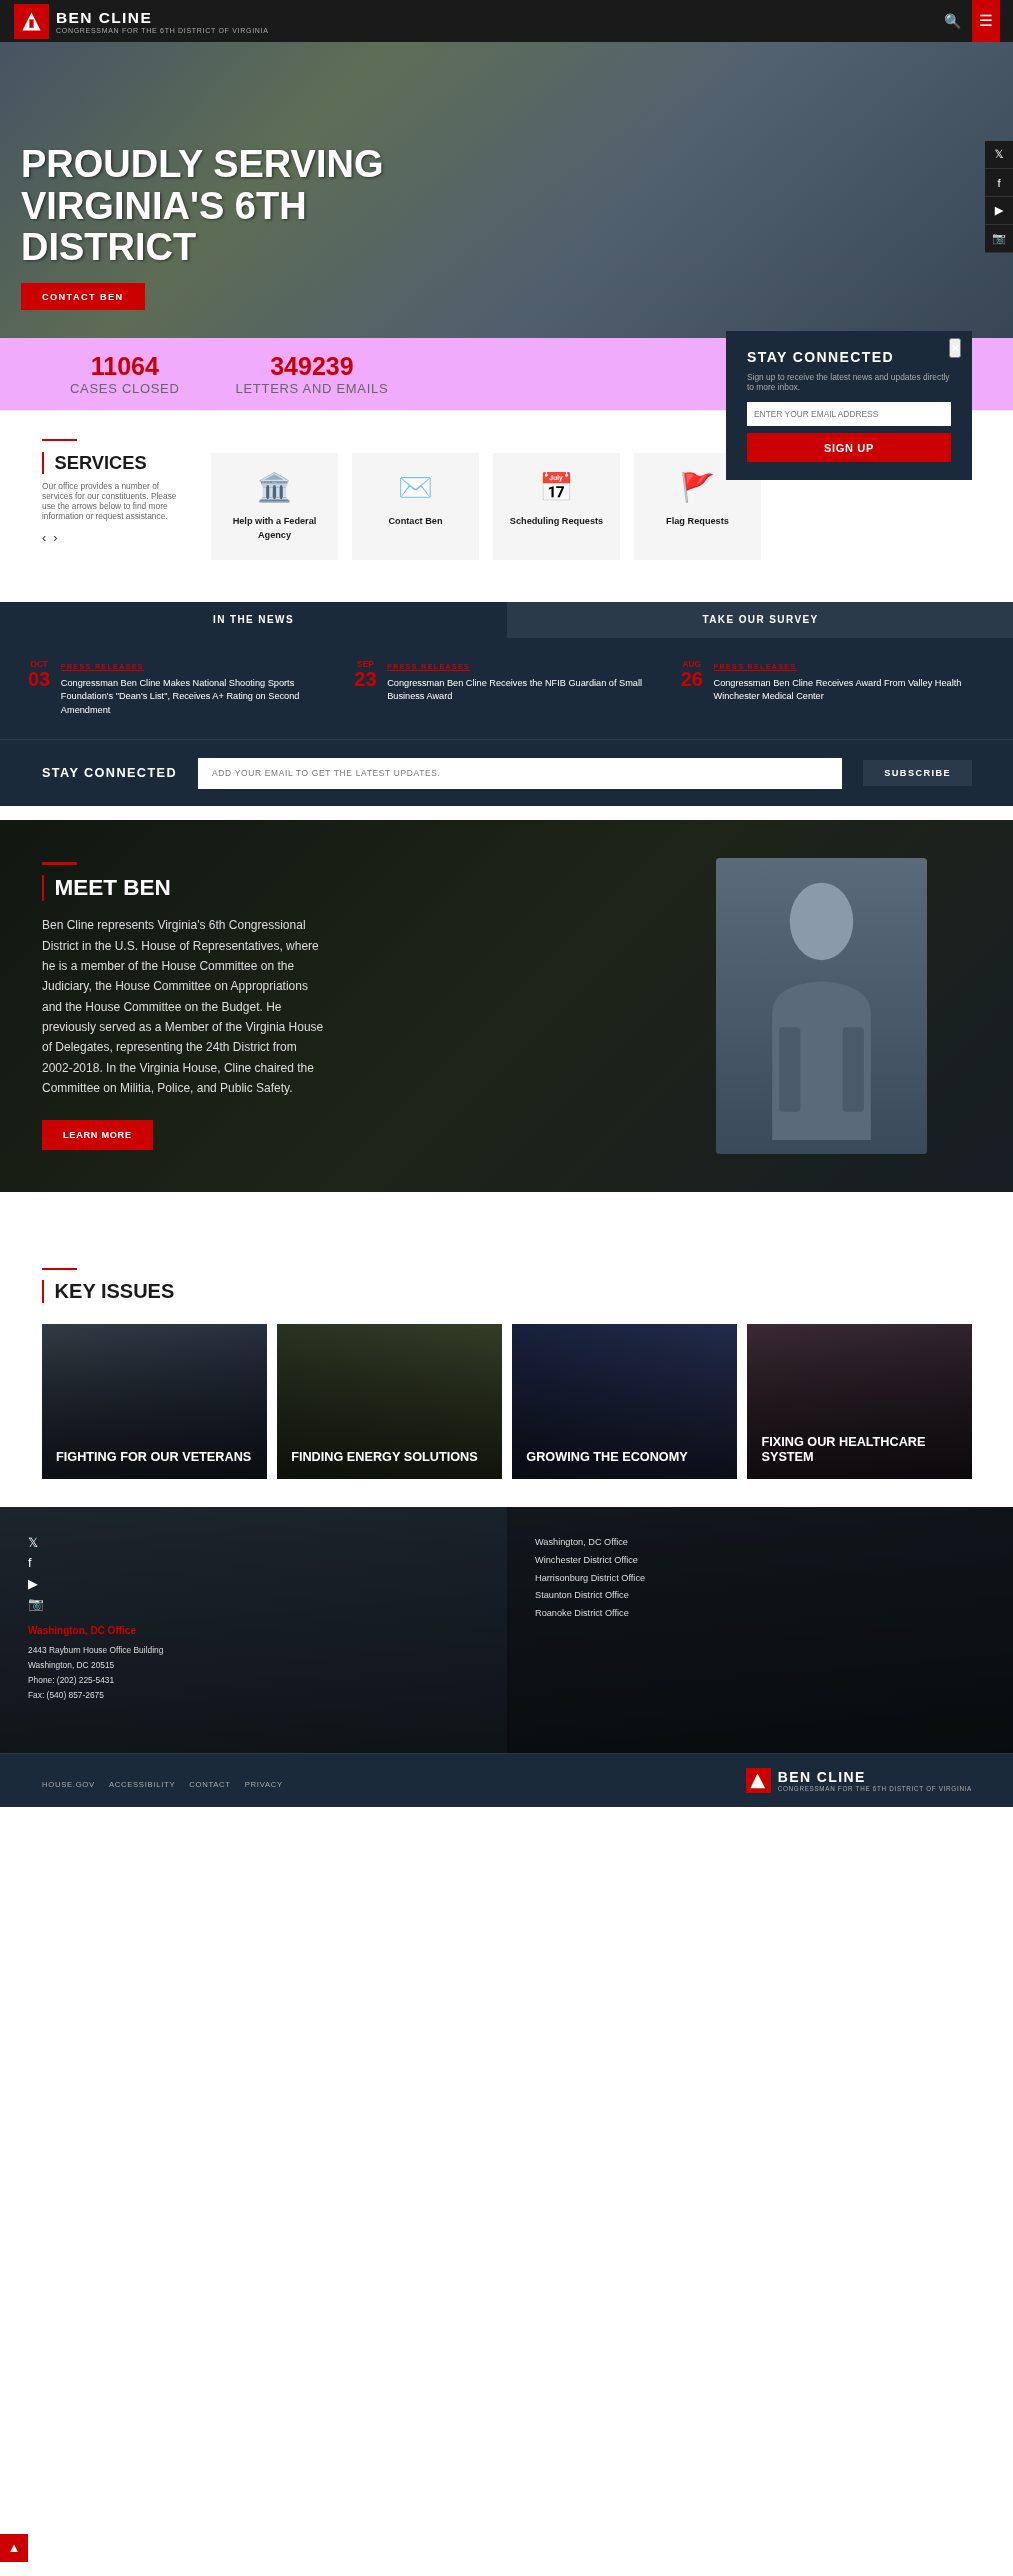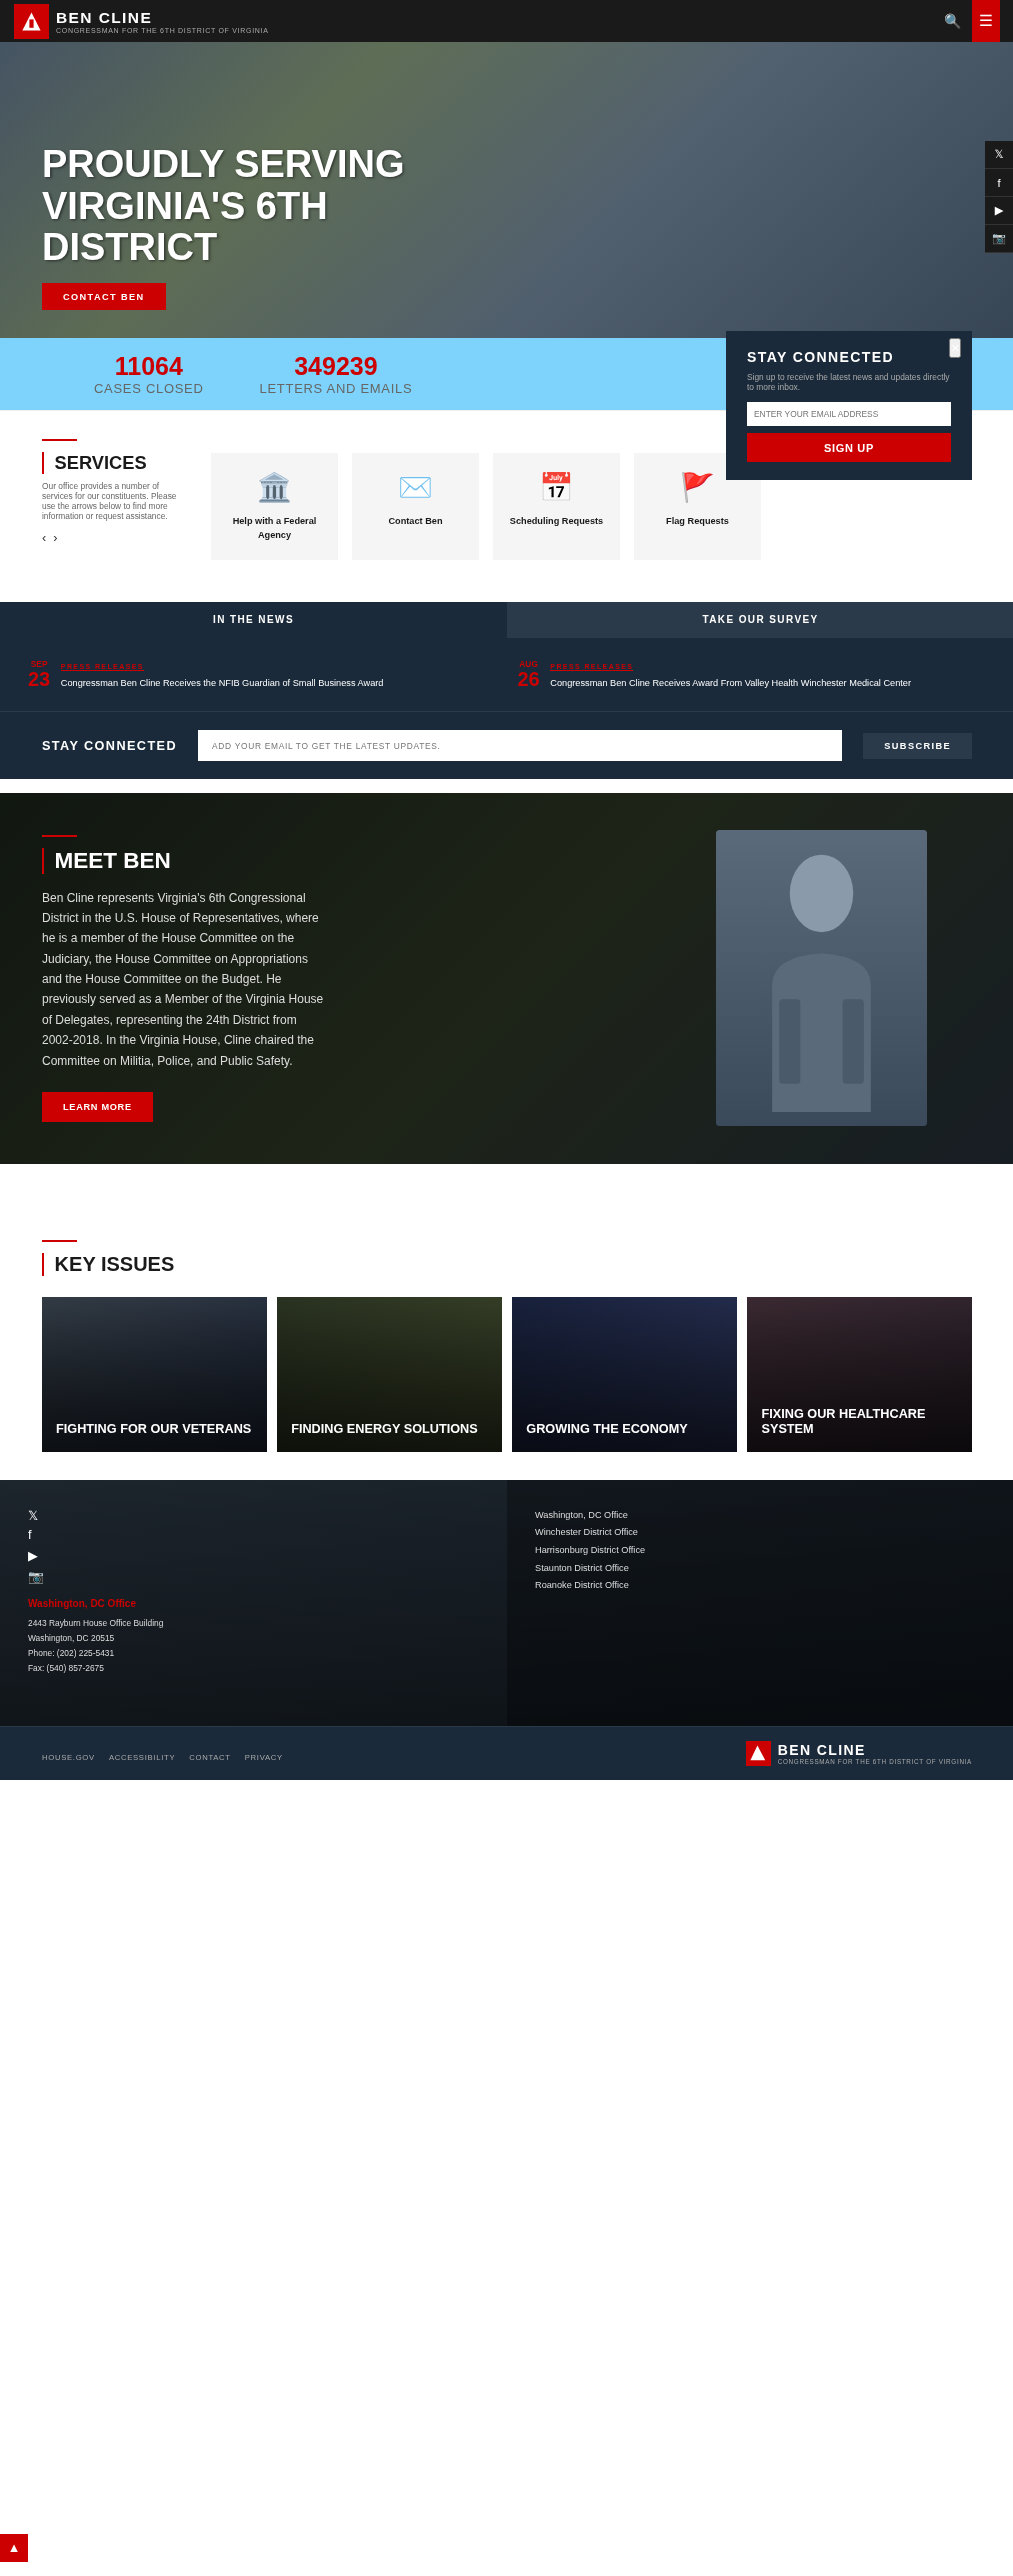--- a/index.html
+++ b/index.html
@@ -84,21 +84,21 @@
     }
 
     
     .hero {
       position: relative;
       height: 296px;
       background: linear-gradient(rgba(0,0,0,0.4), rgba(0,0,0,0.5)), #556677;
       display: flex;
       flex-direction: column;
       justify-content: flex-end;
-      padding: 28px 42px;
+      padding: 28px 21px;
       overflow: hidden;
     }
     .hero-bg {
       position: absolute;
       top: 0; left: 0; right: 0; bottom: 0;
       background: linear-gradient(135deg, #4a5a6a 0%, #6a7a5a 30%, #5a6a7a 60%, #3a4a5a 100%);
       opacity: 0.8;
     }
     .hero-content {
       position: relative;
@@ -122,24 +122,24 @@
       font-size: 9.2px;
       font-weight: bold;
       letter-spacing: 1.4px;
       cursor: pointer;
       text-transform: uppercase;
       display: inline-block;
     }
 
     
     .stats-bar {
-      background: #7dd3fc;
-      display: flex;
-      align-items: center;
-      padding: 14px 66px;
+      background: #f0abfc;
+      display: flex;
+      align-items: center;
+      padding: 14px 42px;
       border-bottom: 0.7px solid #eee;
       position: relative;
     }
     .stat-item {
       text-align: center;
       padding: 0 28px;
     }
     .stat-number {
       font-size: 25px;
       font-weight: bold;
@@ -666,20 +666,32 @@
     </div>
   </div>
 </section>
 
 <section class="news-survey-section">
   <div class="news-survey-tabs">
     <div class="news-tab">IN THE NEWS</div>
     <div class="survey-tab">TAKE OUR SURVEY</div>
   </div>
   <div class="news-grid">
+    <div class="news-item">
+      <div class="news-date-badge">
+        <div class="news-date">
+          <div class="news-month">OCT</div>
+          <div class="news-day">03</div>
+        </div>
+        <div class="news-content">
+          <span class="news-category">PRESS RELEASES</span>
+          <div class="news-headline">Congressman Ben Cline Makes National Shooting Sports Foundation's "Dean's List", Receives A+ Rating on Second Amendment</div>
+        </div>
+      </div>
+    </div>
     <div class="news-item">
       <div class="news-date-badge">
         <div class="news-date">
           <div class="news-month">SEP</div>
           <div class="news-day">23</div>
         </div>
         <div class="news-content">
           <span class="news-category">PRESS RELEASES</span>
           <div class="news-headline">Congressman Ben Cline Receives the NFIB Guardian of Small Business Award</div>
         </div>

